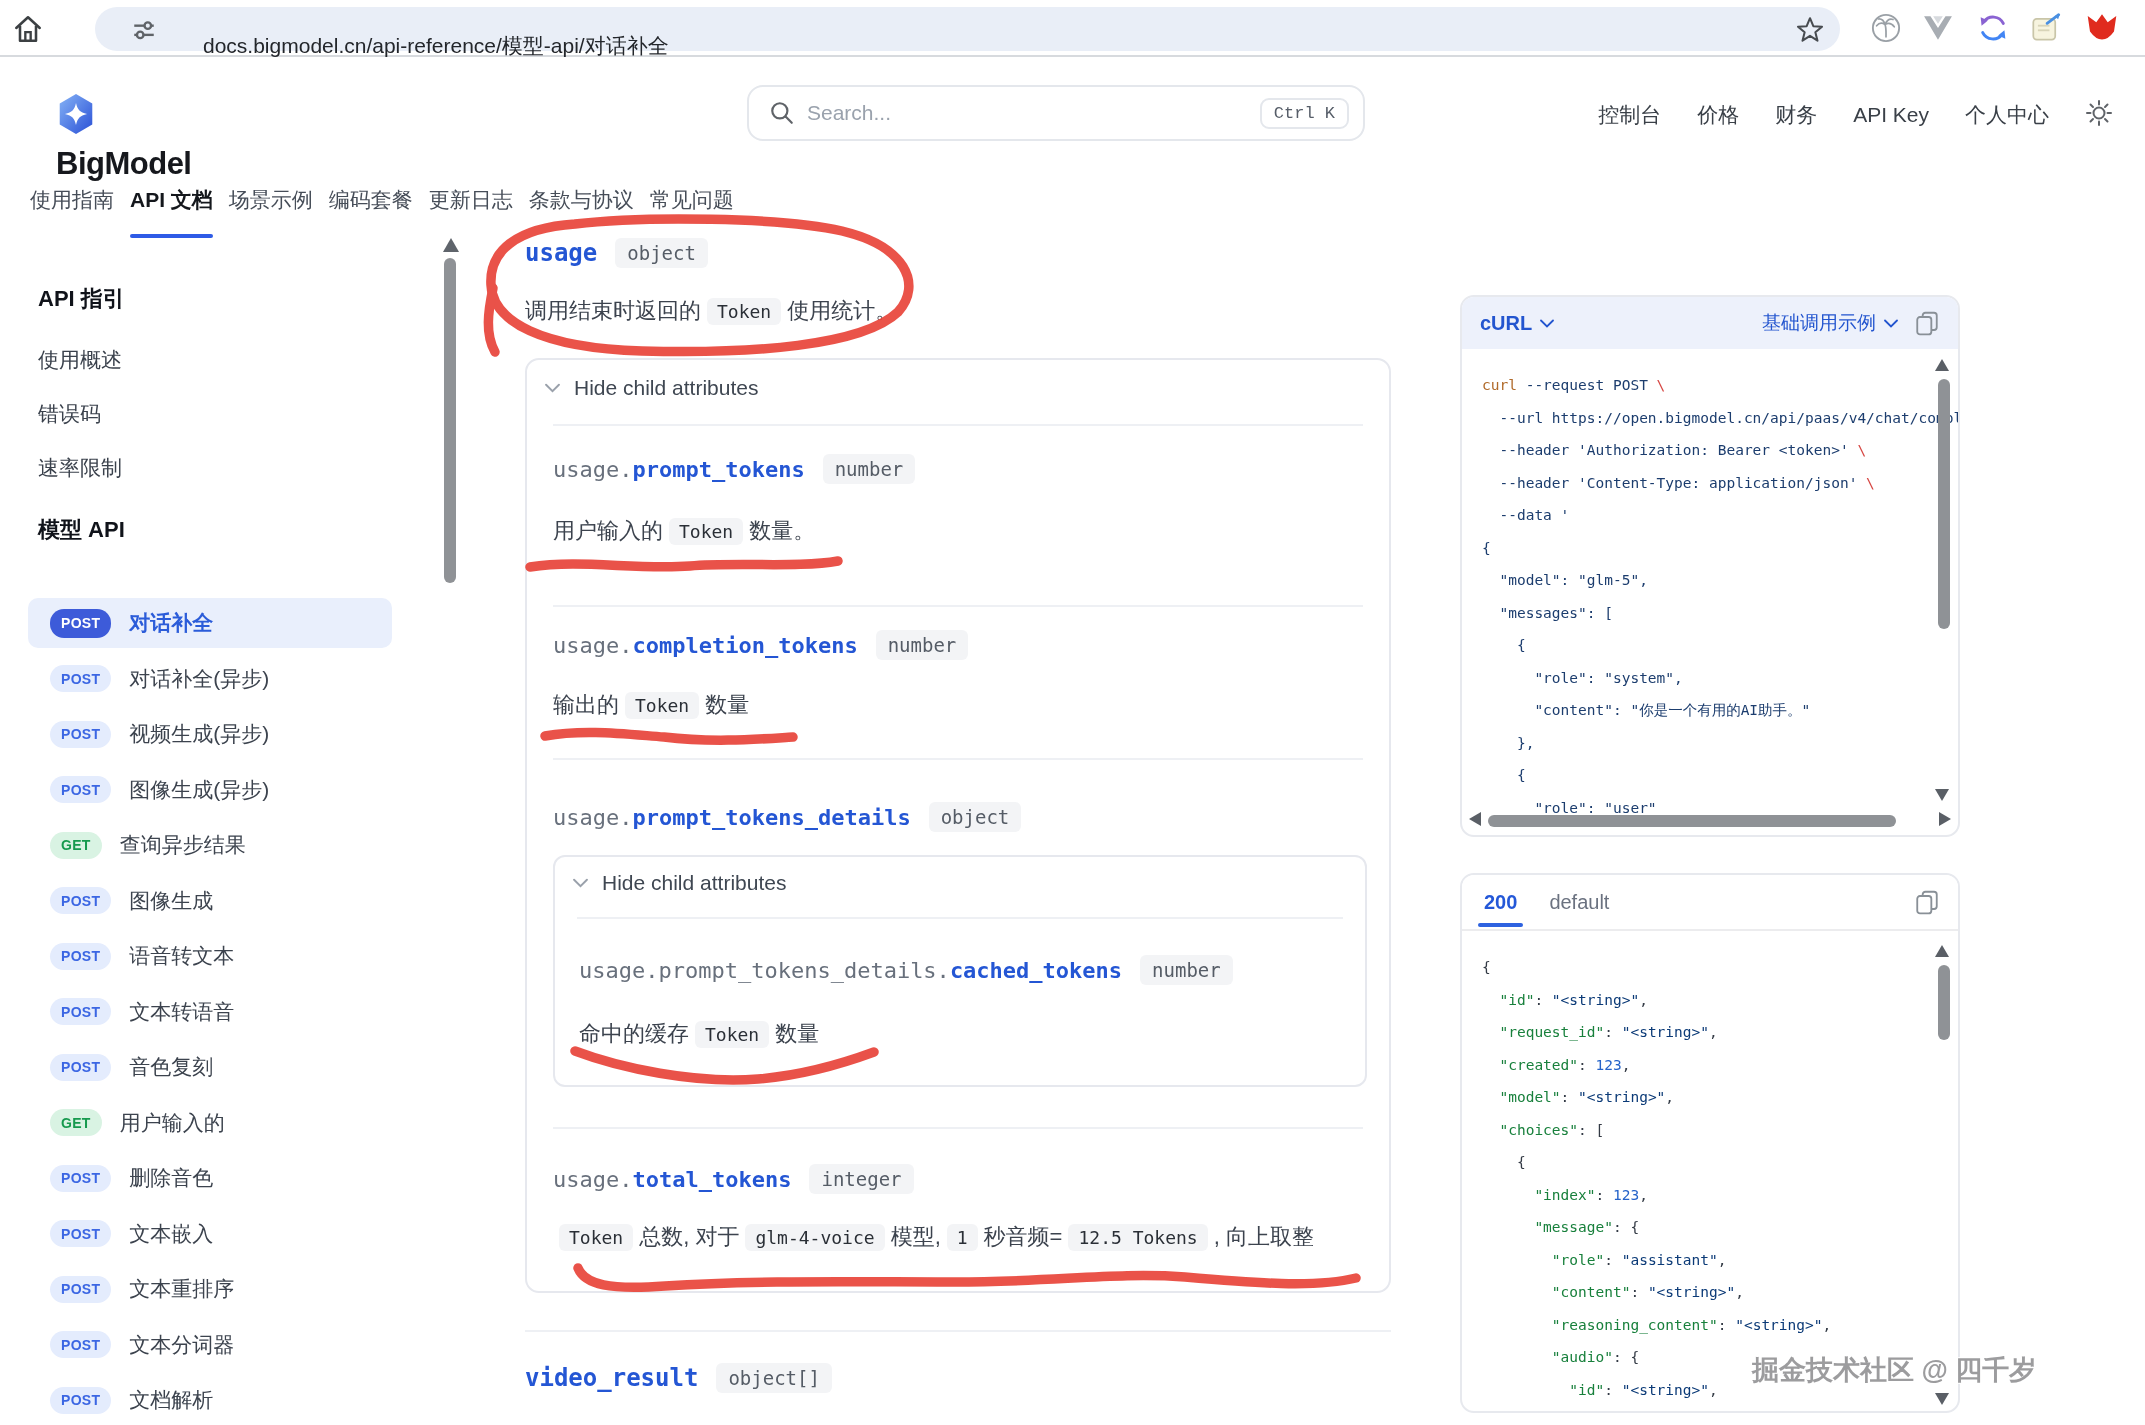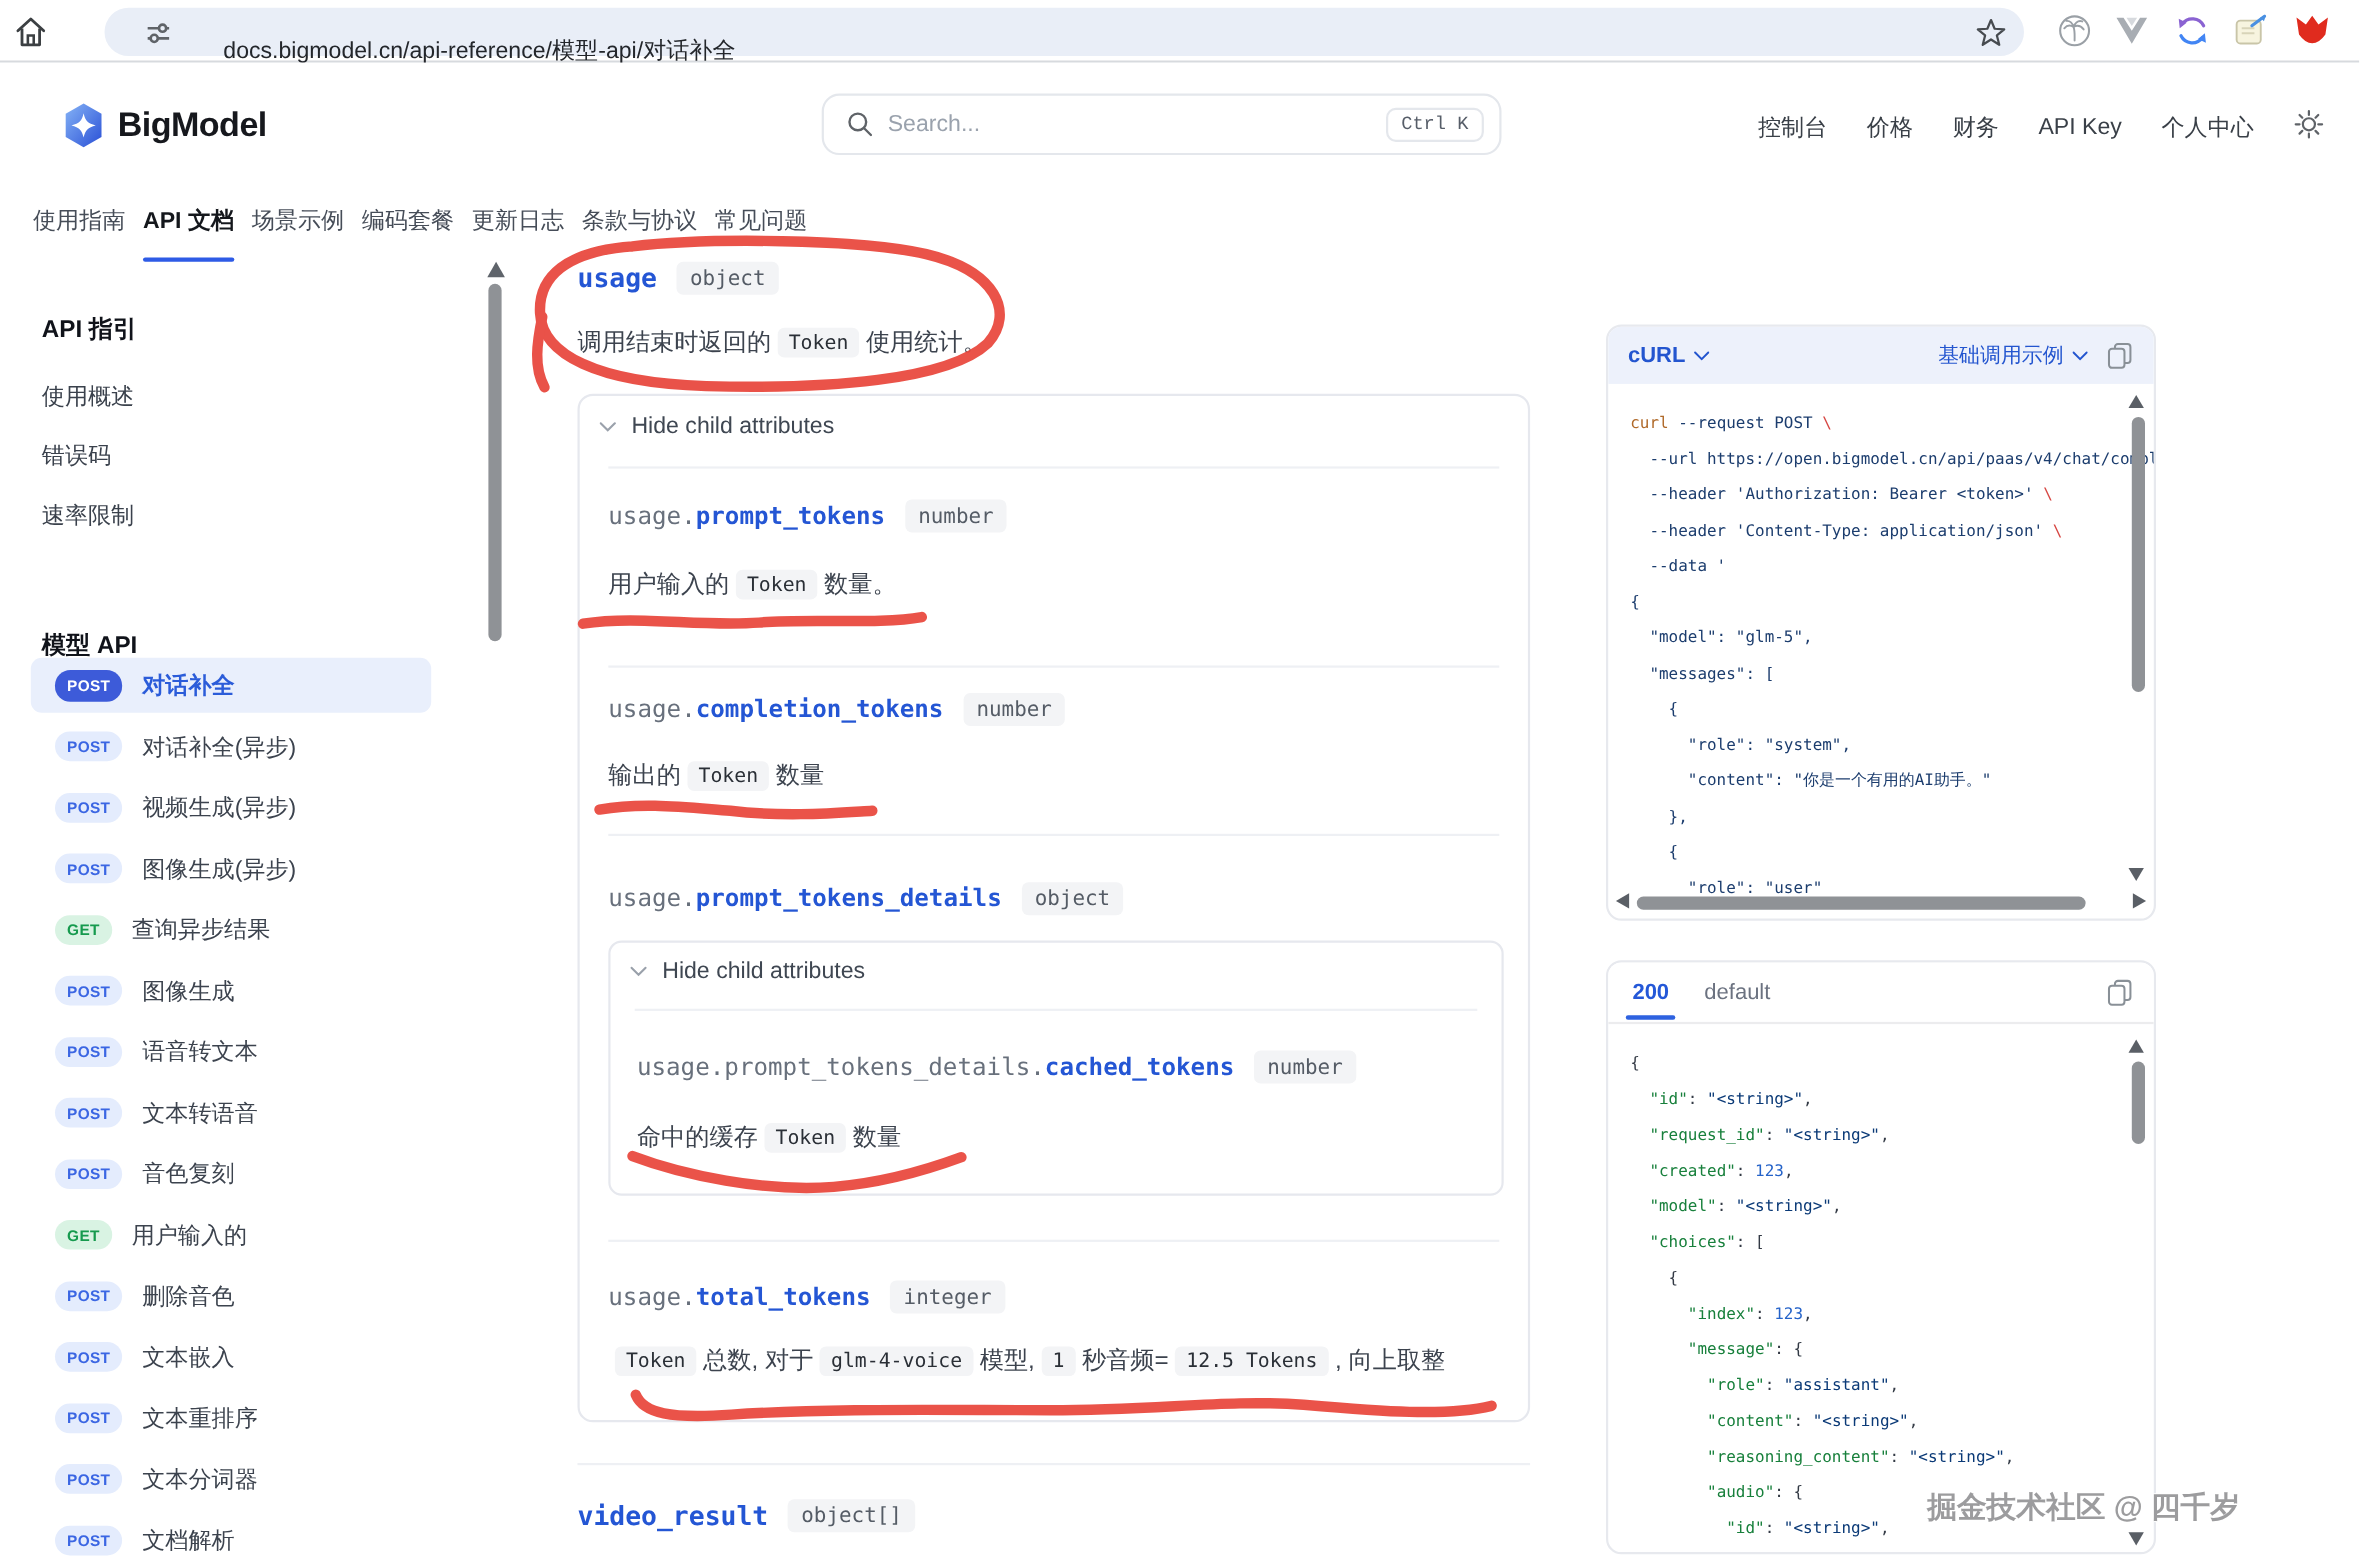--- a/index.html
+++ b/index.html
@@ -12,21 +12,21 @@
   .browser-bar { position:absolute; left:0; top:0; width:2145px; height:57px; background:#fff; border-bottom:2px solid #d7dade; }
   .home-btn { position:absolute; left:12px; top:13px; width:32px; height:32px; }
   .addr-pill { position:absolute; left:95px; top:7px; width:1745px; height:44px; border-radius:22px; background:#e9eef7; }
   .tune-ic { position:absolute; left:36px; top:10px; }
   .url-text { position:absolute; left:108px; top:9px; font-size:21px; color:#23262b; white-space:nowrap;margin-top:16px; }
   .star-btn { position:absolute; left:1700px; top:8px; width:30px; height:30px; }
   .ext-ic { position:absolute; top:12px; width:32px; height:32px; display:flex; align-items:center; justify-content:center; }
 
   
   .site-header { position:absolute; left:0; top:57px; width:2145px; height:113px; background:#fff; }
-  .logo { position:absolute; left:56px; top:36px; display:flex; align-items:center; gap:11px; }
+  .logo { position:absolute; left:56px; top:36px; display:flex; align-items:flex-start; gap:11px;flex-direction:column; }
   .logo-text { font-size:31px; font-weight:800; color:#16181d; letter-spacing:-0.5px; }
   .search-box { position:absolute; left:747px; top:28px; width:618px; height:56px; border:2px solid #e4e7ec; border-radius:16px; background:#fff; display:flex; align-items:center; padding:0 14px 0 20px; }
   .search-ph { flex:1; margin-left:12px; font-size:21px; color:#9aa2ad; }
   .kbd-chip { border:2px solid #e4e7ec; border-radius:9px; padding:4px 12px; font-size:17px; color:#565d68;font-family:Liberation Mono, monospace; }
   .hnav { position:absolute; right:32px; top:42px; display:flex; align-items:center; gap:36px; }
   .nav-link { font-size:21px; color:#3a4048; cursor:pointer; white-space:nowrap; }
 
   
   .tabs { position:absolute; left:30px; top:186px; display:flex; gap:16px; }
   .tab { position:relative; font-size:21px; color:#464d58; padding-bottom:16px; white-space:nowrap; }
@@ -203,21 +203,21 @@
       <div class="tab">条款与协议</div>
       <div class="tab">常见问题</div>
     </div>
 
   <div class="side-title" style="top:284px">API 指引</div>
   <div>
       <div class="side-link" style="top: 346px;">使用概述</div>
       <div class="side-link" style="top: 400px;">错误码</div>
       <div class="side-link" style="top: 454px;">速率限制</div>
     </div>
-  <div class="side-title" style="top:572px">模型 API</div>
+  <div class="side-title" style="top:515px">模型 API</div>
   <div>
       <div class="ep active" style="top: 598px;">
         <span class="badge post">POST</span>
         <span class="ep-label">对话补全</span>
       </div>
       <div class="ep" style="top: 653.5px;">
         <span class="badge post">POST</span>
         <span class="ep-label">对话补全(异步)</span>
       </div>
       <div class="ep" style="top: 709px;">

